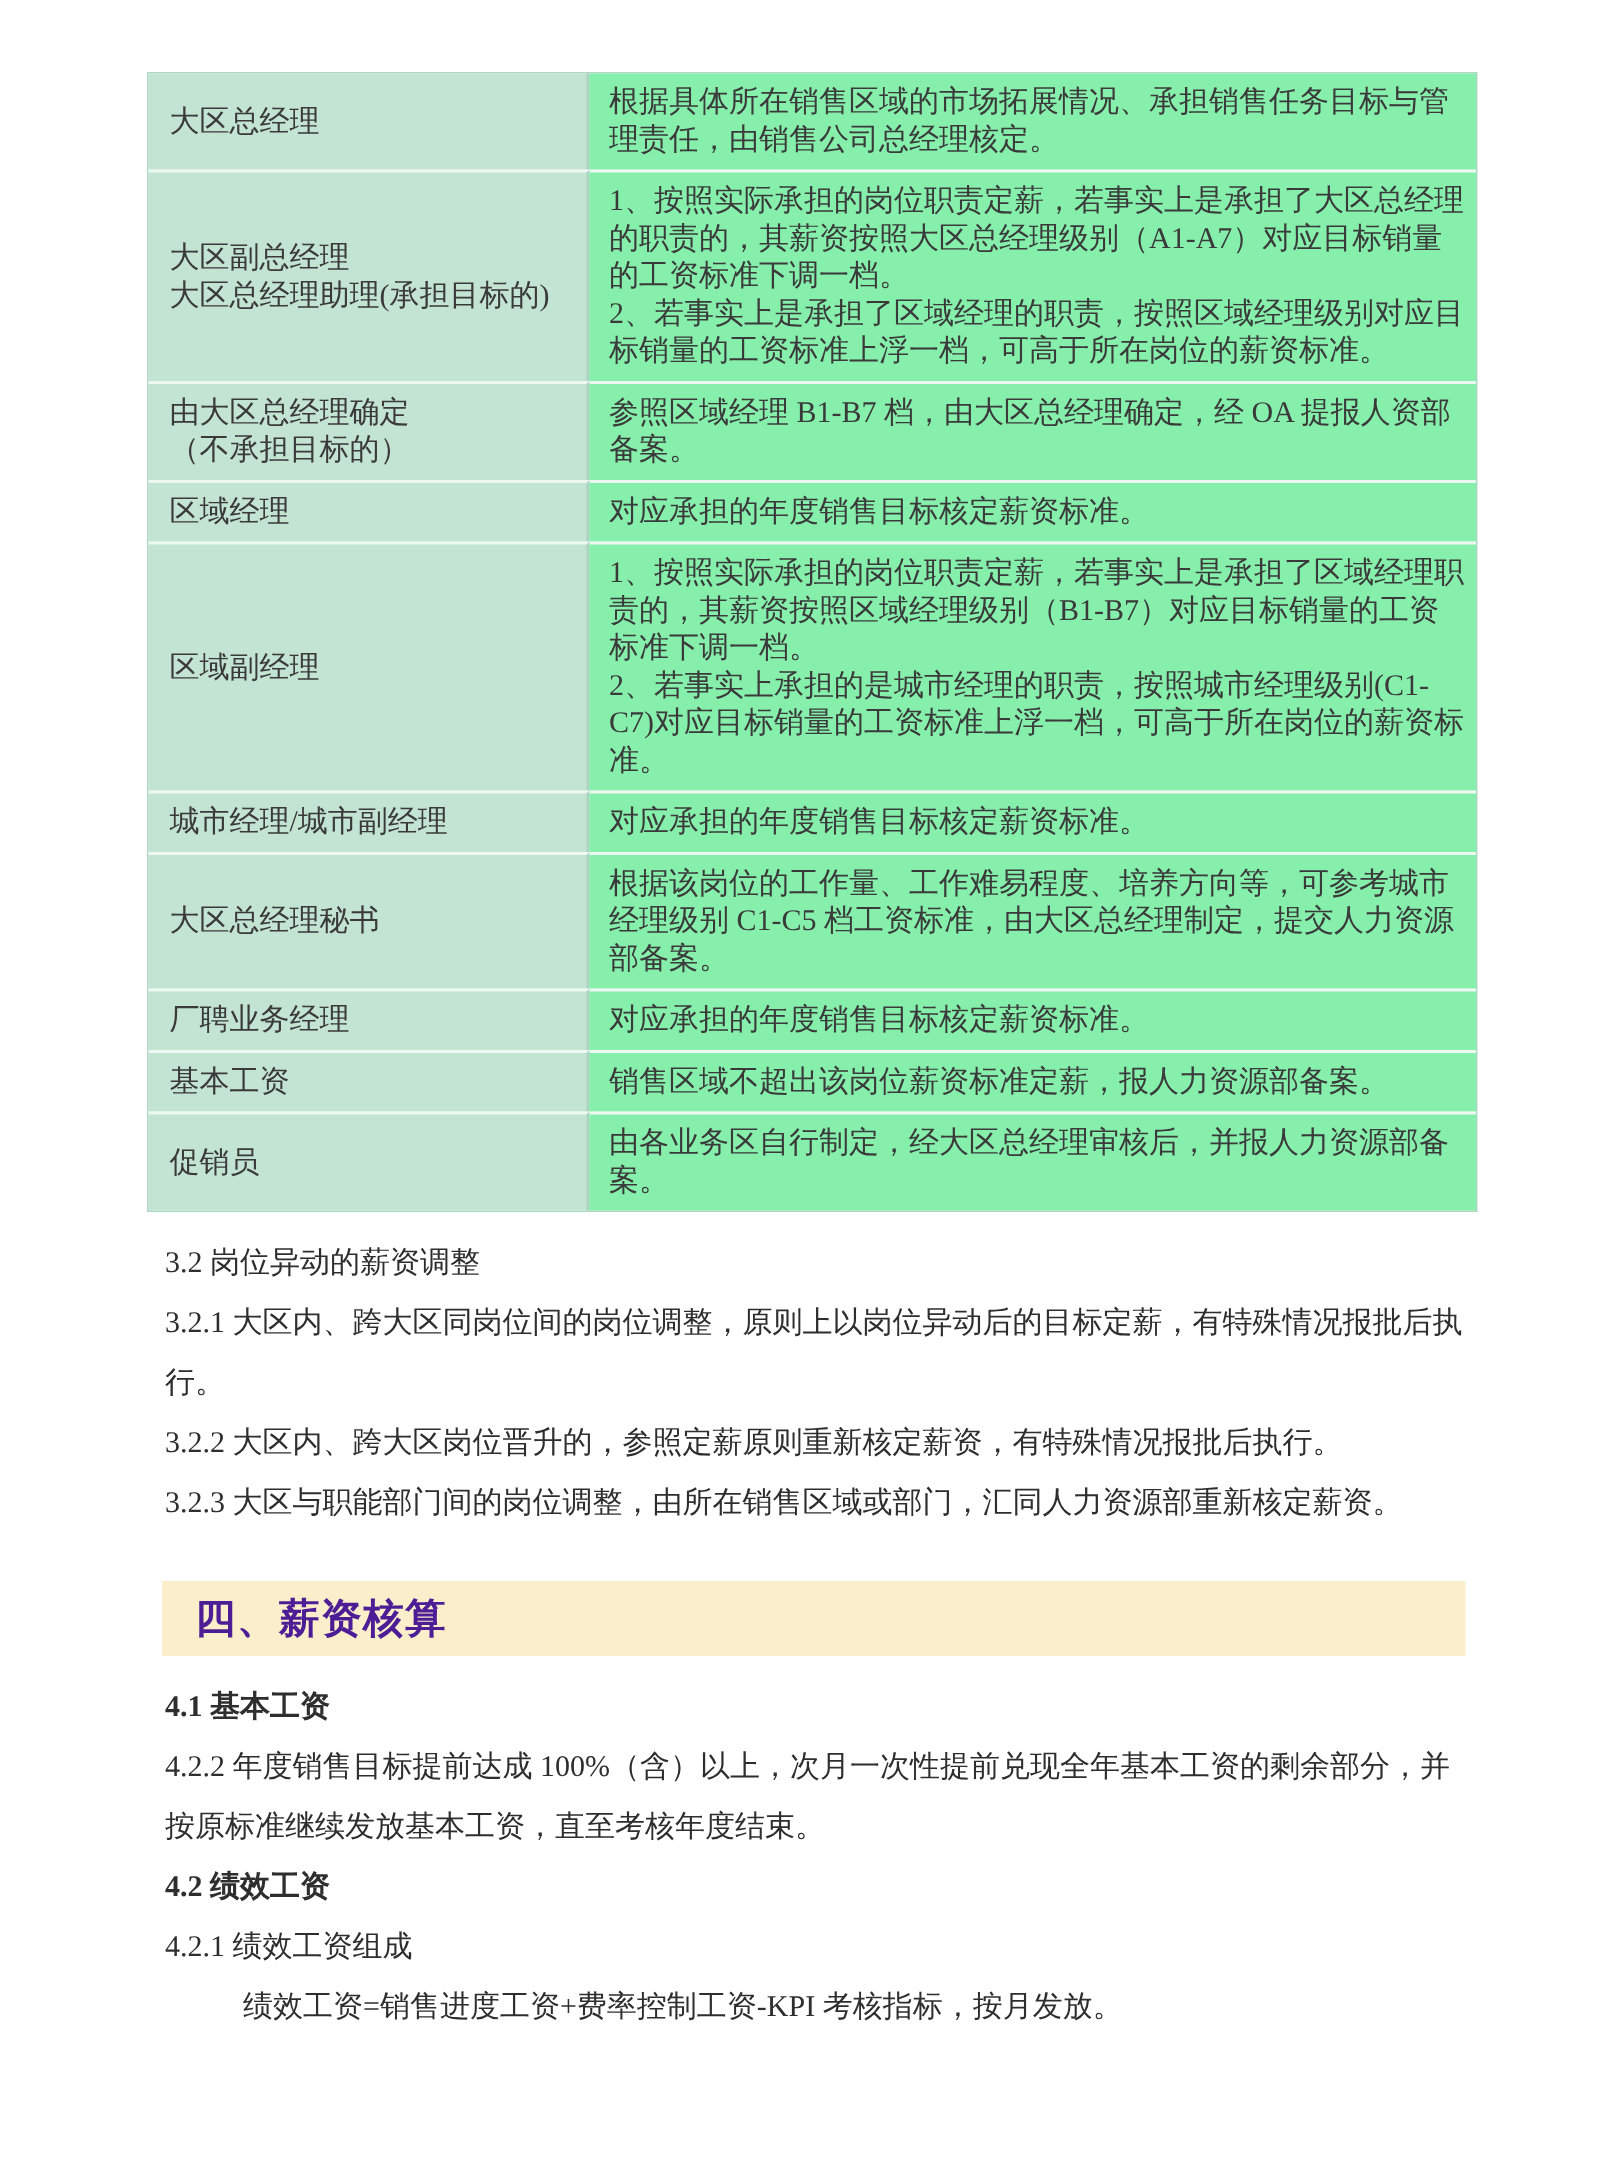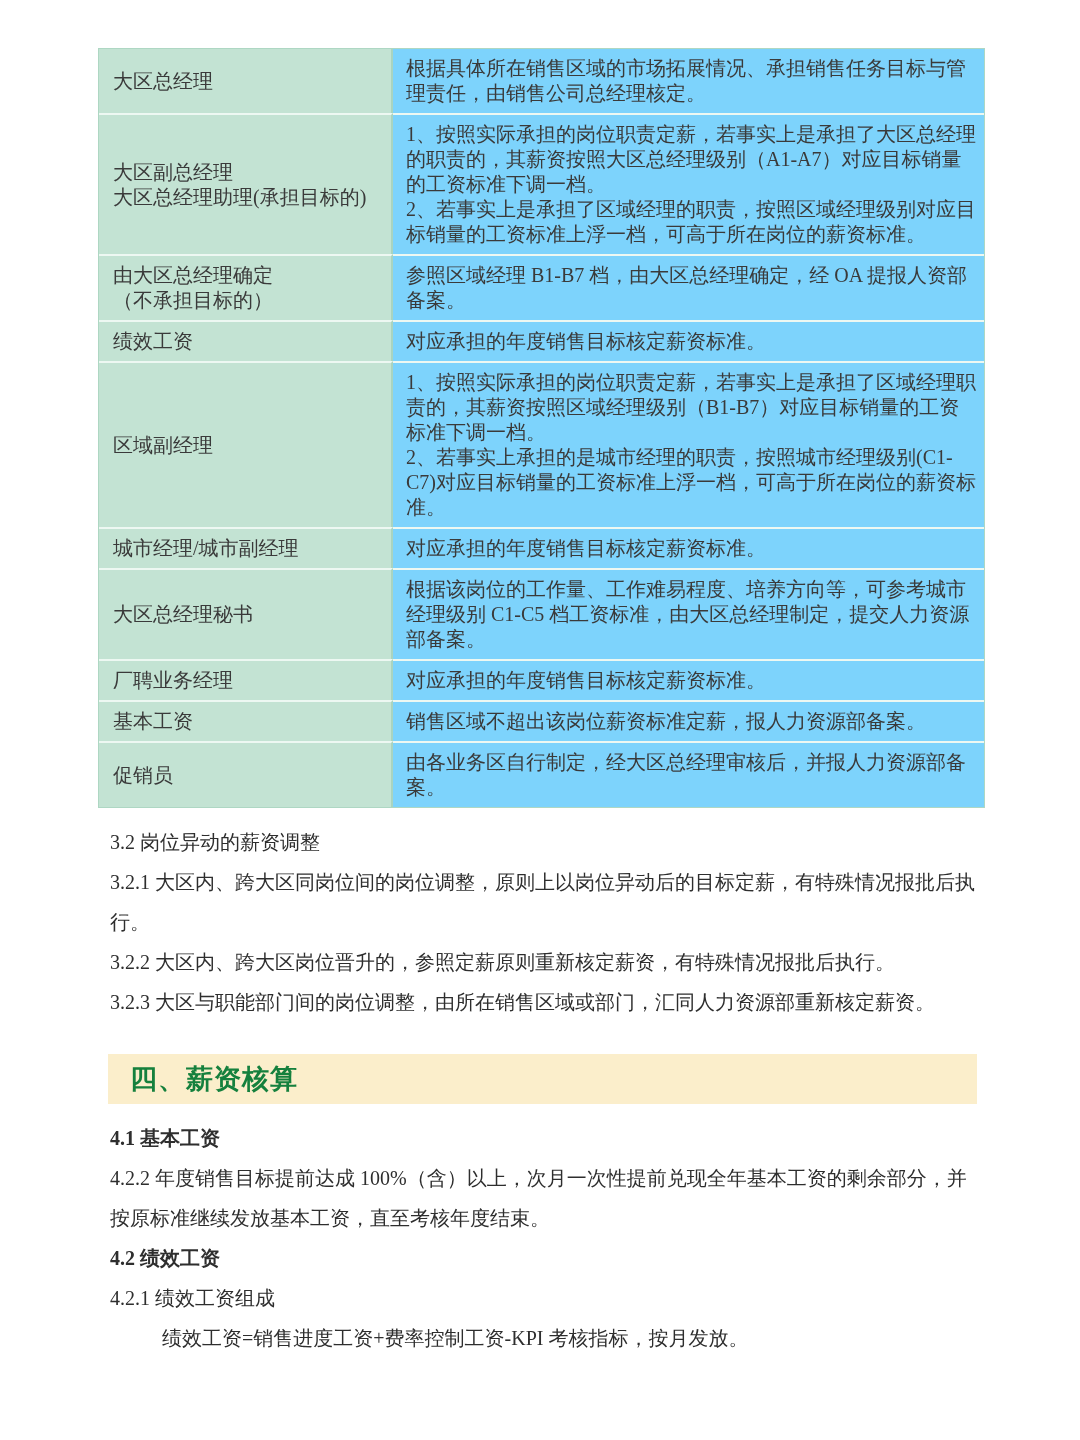--- a/index.html
+++ b/index.html
@@ -33,21 +33,21 @@
     line-height: 25px;
     color: #3a3a3a;
   }
   td.pos {
     width: 268px;
     background: #c3e3d3;
     border-right: 2px solid #a9d4bf;
     padding: 7px 10px 7px 14px;
   }
   td.desc {
-    background: #7dd3fc;
+    background: #86efac;
     padding: 7px 8px 7px 13px;
   }
   tr + tr td {
     border-top: 2px solid #edf8f2;
   }
   
   .body-text {
     margin: 14px 0 0 12px;
     width: 873px;
   }
@@ -64,21 +64,21 @@
     width: 869px;
     height: 50px;
     background: #fbeecb;
     display: flex;
     align-items: center;
   }
   .banner span {
     font-family: Liberation Serif, serif;
     font-weight: bold;
     font-size: 27px;
-    color: #15803d;
+    color: #4c1d95;
     padding-left: 22px;
     letter-spacing: 1px;
   }
 </style>
 </head>
 <body>
 
 <div class="page">
 
   <table class="doc-table">
@@ -92,21 +92,21 @@
 大区总经理助理(承担目标的)</td>
         <td class="desc">1、按照实际承担的岗位职责定薪，若事实上是承担了大区总经理的职责的，其薪资按照大区总经理级别（A1-A7）对应目标销量的工资标准下调一档。
 2、若事实上是承担了区域经理的职责，按照区域经理级别对应目标销量的工资标准上浮一档，可高于所在岗位的薪资标准。</td>
       </tr>
       <tr>
         <td class="pos">由大区总经理确定
 （不承担目标的）</td>
         <td class="desc">参照区域经理 B1-B7 档，由大区总经理确定，经 OA 提报人资部备案。</td>
       </tr>
       <tr>
-        <td class="pos">绩效工资</td>
+        <td class="pos">区域经理</td>
         <td class="desc">对应承担的年度销售目标核定薪资标准。</td>
       </tr>
       <tr>
         <td class="pos">区域副经理</td>
         <td class="desc">1、按照实际承担的岗位职责定薪，若事实上是承担了区域经理职责的，其薪资按照区域经理级别（B1-B7）对应目标销量的工资标准下调一档。
 2、若事实上承担的是城市经理的职责，按照城市经理级别(C1-C7)对应目标销量的工资标准上浮一档，可高于所在岗位的薪资标准。</td>
       </tr>
       <tr>
         <td class="pos">城市经理/城市副经理</td>
         <td class="desc">对应承担的年度销售目标核定薪资标准。</td>

